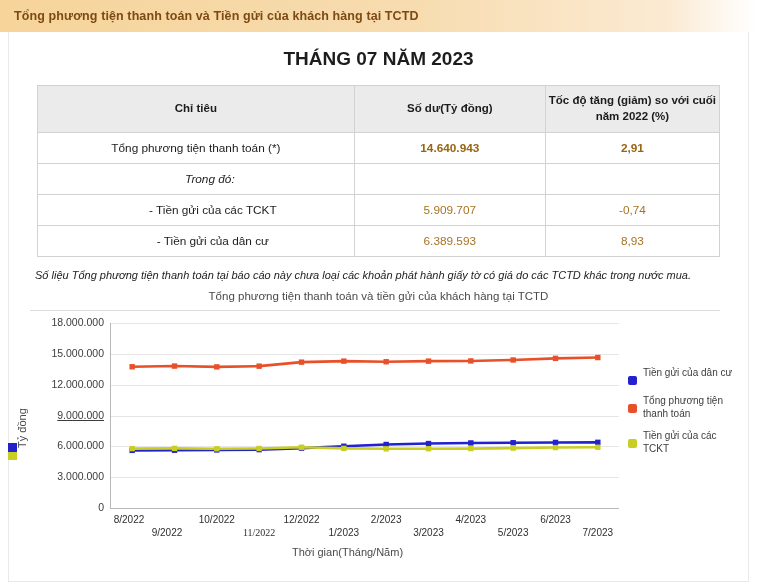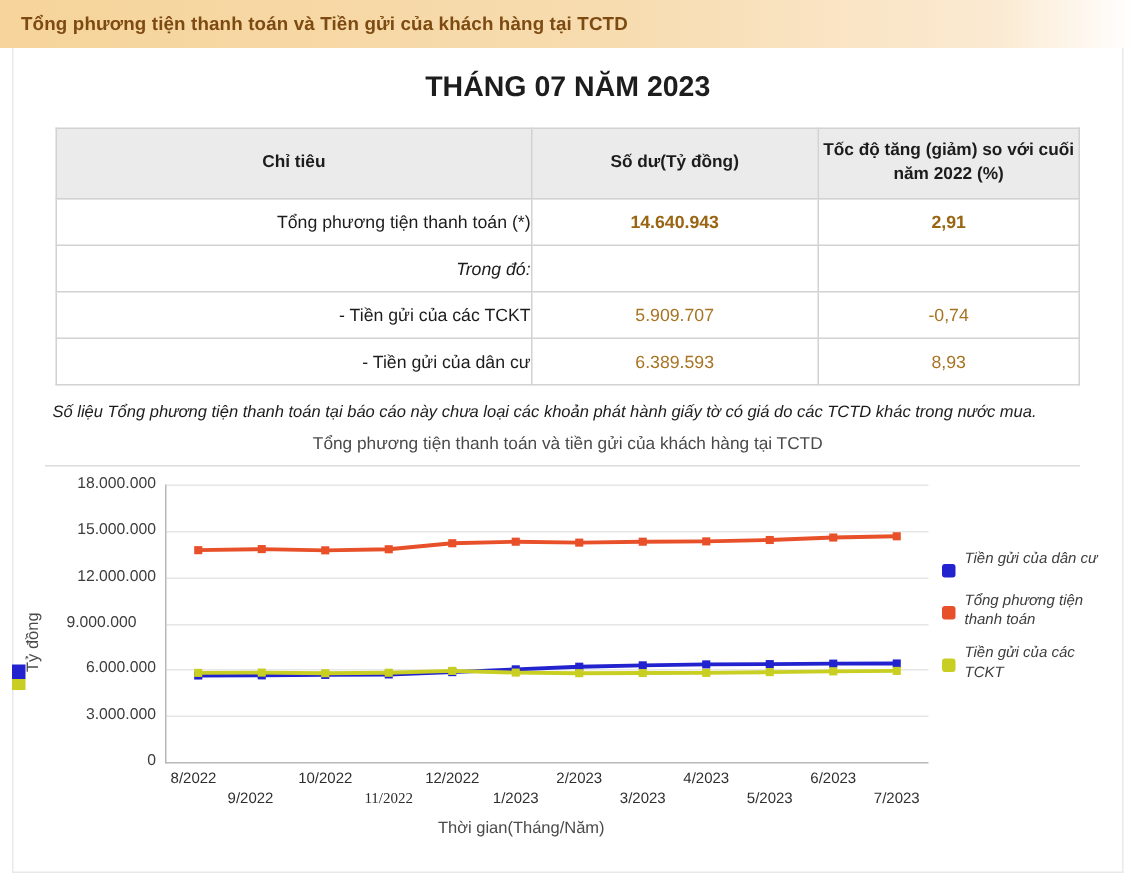--- a/index.html
+++ b/index.html
@@ -70,21 +70,21 @@
     font-weight: bold;
     color: #1c1c1c;
     text-align: center;
     line-height: 1.35;
   }
   .col-a { width: 46.5%; }
   .col-b { width: 28%; }
   .col-c { width: 25.5%; }
 
   table.data tbody td { height: 30px; font-size: 11.8px; }
-  td.label { text-align: right; padding-left: 28px; color: #1c1c1c; }
+  td.label { text-align: center; padding-left: 28px; color: #1c1c1c; }
   td.label.sub { padding-left: 34px; }
   td.label.ital { font-style: italic; padding-left: 28px; }
   td.num { text-align: center; color: #9a6512; font-weight: bold; }
   td.num.plain { font-weight: normal; color: #a87322; }
   td.pct { text-align: center; color: #9a6512; font-weight: bold; }
   td.pct.plain { font-weight: normal; color: #a87322; }
 
   
   #footnote {
     margin: 11px 26px 0 26px;
@@ -174,21 +174,20 @@
   
   #legend {
     position: absolute;
     left: 620px; top: 78px;
     width: 115px;
   }
   .leg-row {
     display: flex;
     align-items: flex-start;
     margin-bottom: 9px;
-    font-style: italic;
   }
   .leg-marker {
     width: 9px; height: 9px;
     border-radius: 2px;
     margin-right: 6px;
     margin-top: 10px;
     flex: 0 0 auto;
   }
   .leg-text {
     font-size: 10px;
@@ -254,21 +253,21 @@
 
   <div id="chart-title">Tổng phương tiện thanh toán và tiền gửi của khách hàng tại TCTD</div>
   <div id="chart-rule"></div>
 
   <div id="ylabel">Tỷ đồng</div>
 
   <div id="yticks">
       <div class="ytick" style="left: 26px; top: 213px;">0</div>
       <div class="ytick" style="left: 26px; top: 182.167px;">3.000.000</div>
       <div class="ytick" style="left: 26px; top: 151.333px;">6.000.000</div>
-      <div class="ytick" style="left: 13px; top: 120.5px;">9.000.000</div>
+      <div class="ytick" style="left: 26px; top: 120.5px; text-decoration: underline;">9.000.000</div>
       <div class="ytick" style="left: 26px; top: 89.6667px;">12.000.000</div>
       <div class="ytick" style="left: 26px; top: 58.8333px;">15.000.000</div>
       <div class="ytick" style="left: 26px; top: 28px;">18.000.000</div>
     </div>
   <div id="plot">
       <div class="gridline" style="top: 154.167px;"></div>
       <div class="gridline" style="top: 123.333px;"></div>
       <div class="gridline" style="top: 92.5px;"></div>
       <div class="gridline" style="top: 61.6667px;"></div>
       <div class="gridline" style="top: 30.8333px;"></div>

